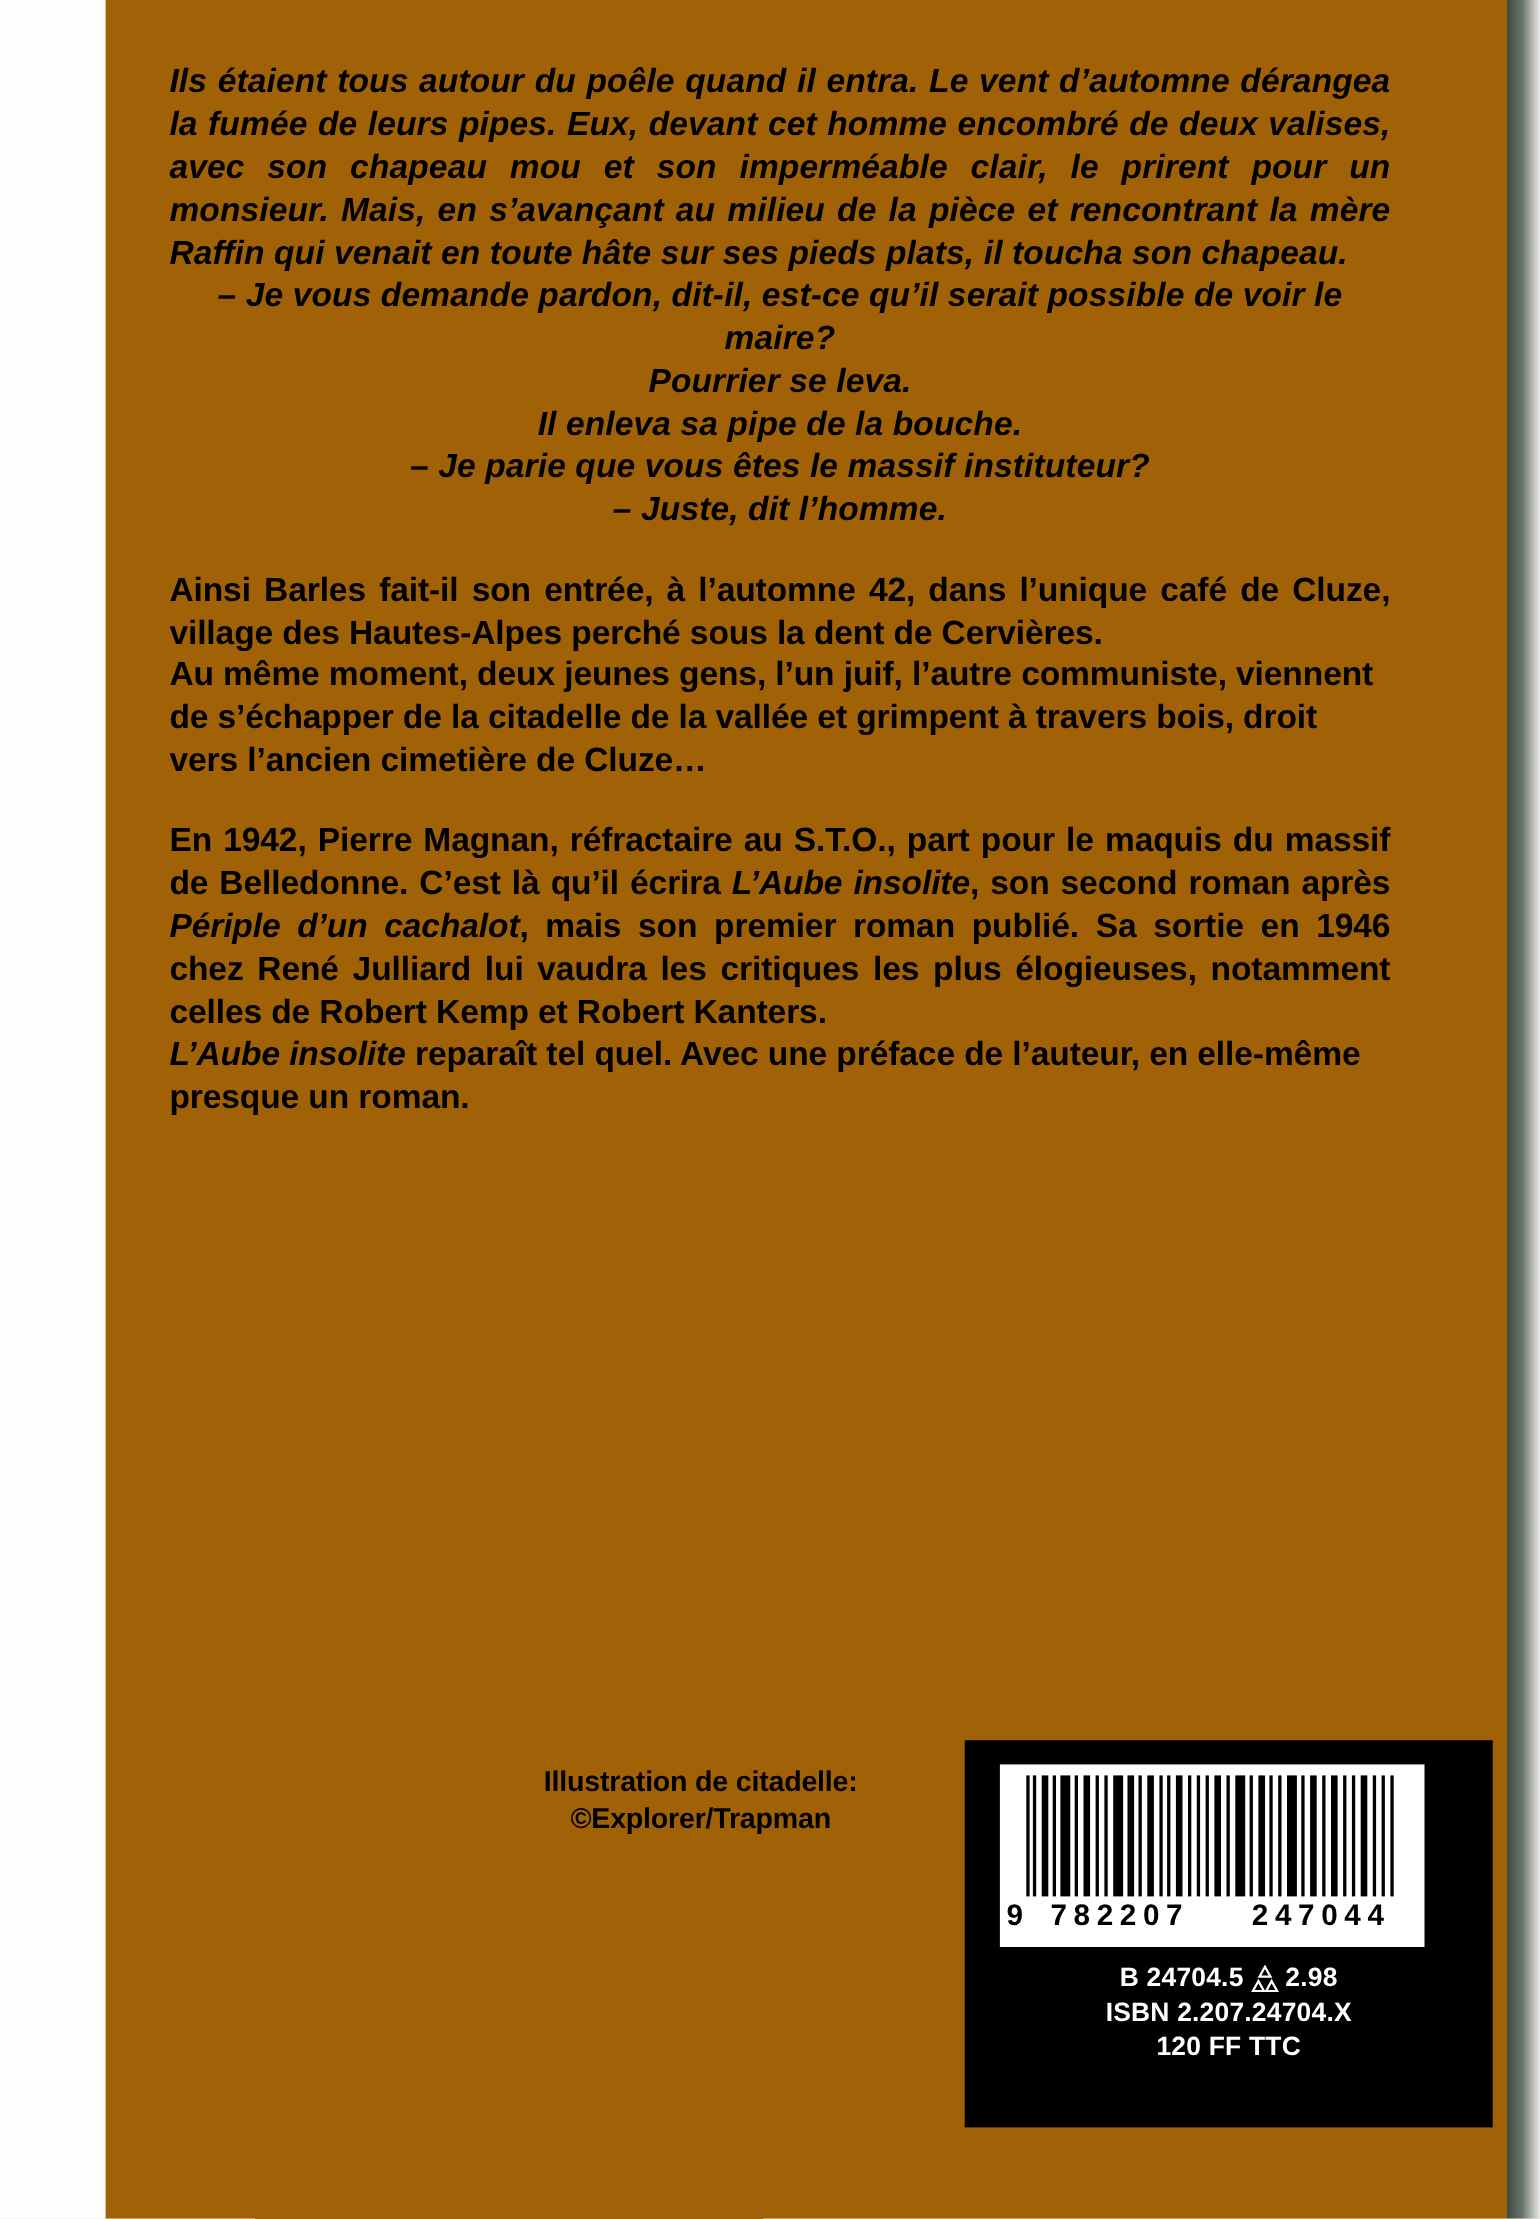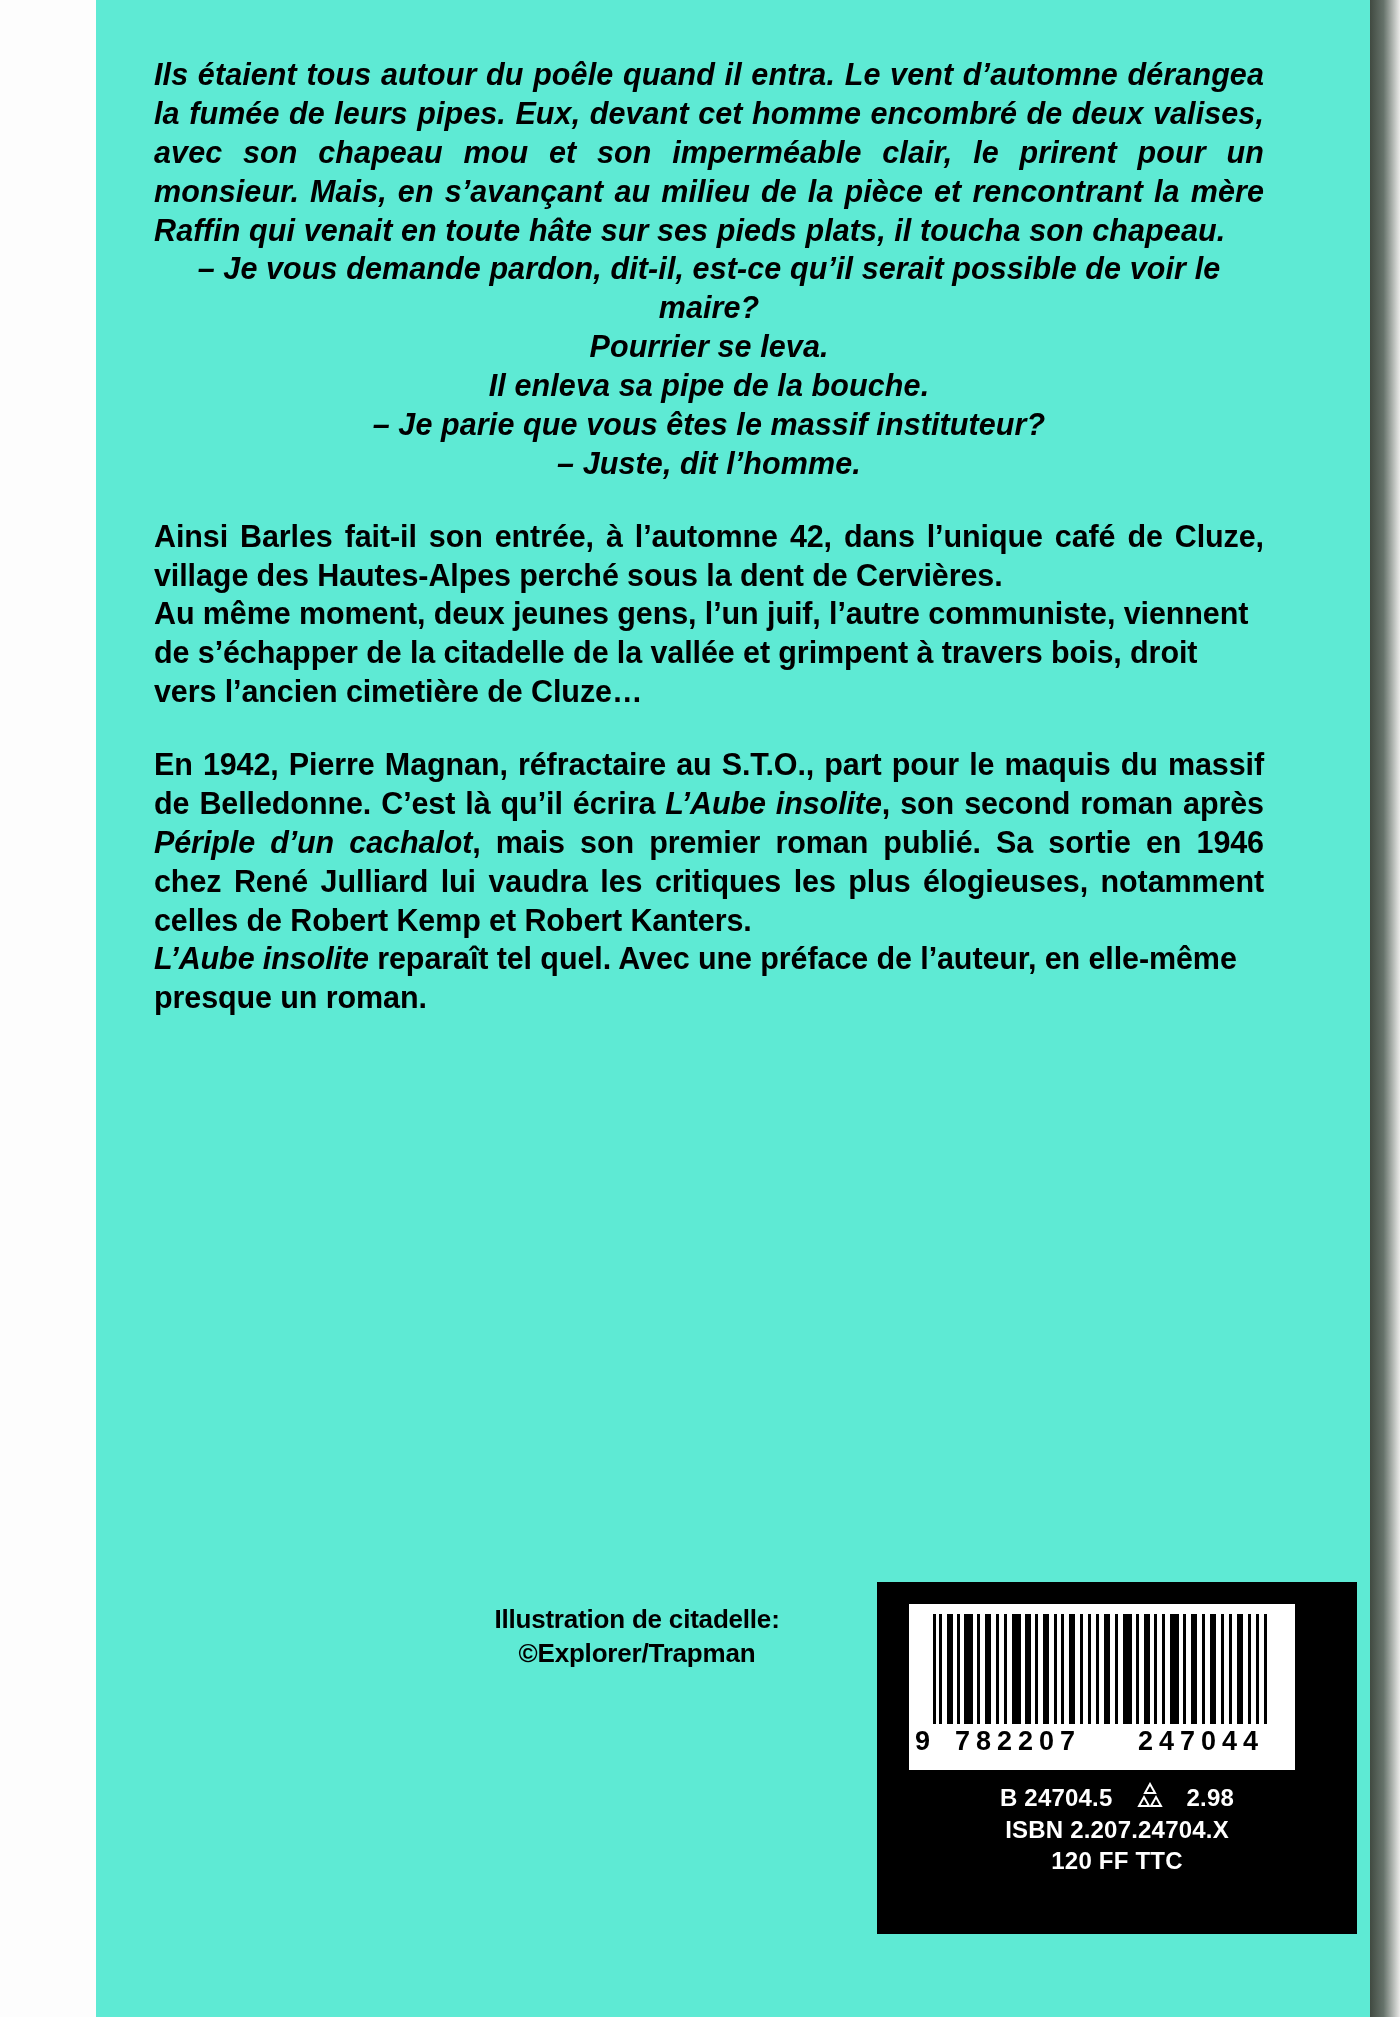--- a/index.html
+++ b/index.html
@@ -23,21 +23,21 @@
     width: 96px;
     height: 100%;
     background: #fdfdfd;
   }
   .back-cover {
     position: absolute;
     top: 0;
     left: 96px;
     width: 1274px;
     height: 2017px;
-    background: #5eead4;
+    background: #a16207;
   }
   .content {
     position: absolute;
     left: 58px;
     top: 55px;
     width: 1110px;
   }
 
   .block {
     margin-bottom: 34px;
@@ -158,22 +158,22 @@
     color: #ffffff;
     font-size: 24px;
     font-weight: 700;
     line-height: 1.32;
     text-align: center;
     letter-spacing: 0.2px;
   }
   .panel-row1 {
     display: flex;
     justify-content: center;
-    align-items: flex-start;
-    gap: 22px;
+    align-items: flex-end;
+    gap: 4px;
   }
   .recycle-icon {
     display: inline-block;
     width: 30px;
     height: 28px;
     position: relative;
   }
   .spine-shadow {
     position: absolute;
     top: 0;

